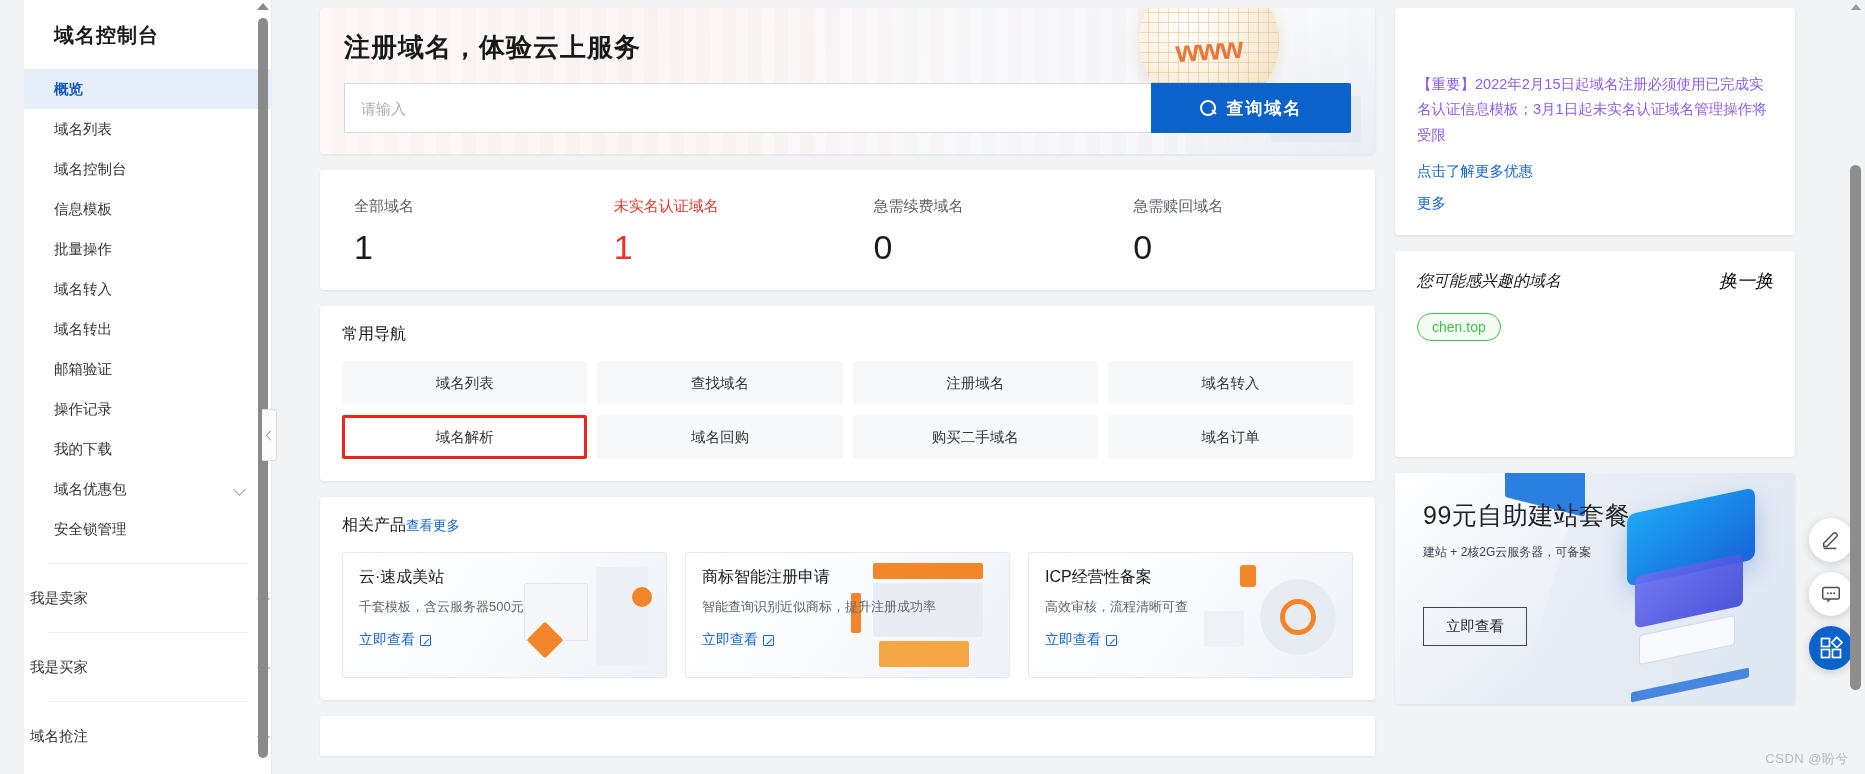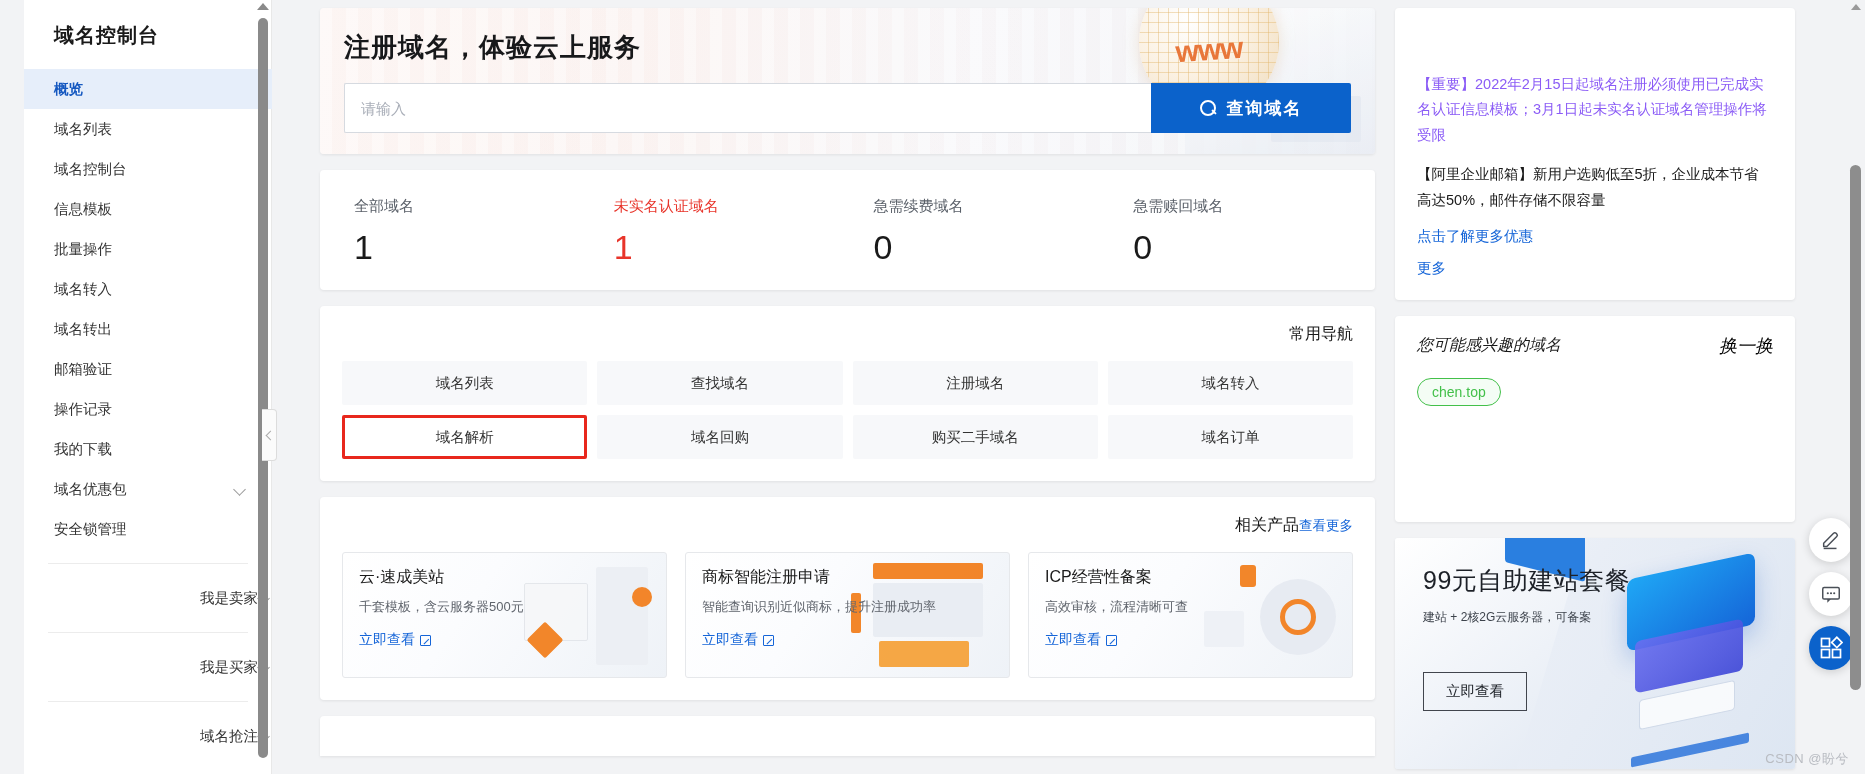--- a/index.html
+++ b/index.html
@@ -36,21 +36,21 @@
     flex: 0 0 14px;
   }
   .chev::before {
     content: ""; position: absolute; left: 1px; top: 3px;
     width: 8px; height: 8px;
     border-right: 1.6px solid #999; border-bottom: 1.6px solid #999;
     transform: rotate(45deg);
   }
   .sb-group { border-top: 1px solid #ececec; margin: 14px 24px 0 24px; }
   .sb-group-item {
-    height: 40px; display: flex; align-items: center; justify-content: flex-end;
+    height: 40px; display: flex; align-items: center; justify-content: space-between;
     padding-left: 6px; padding-right: 0;
     font-size: 14.5px; color: #333; cursor: pointer;
     margin: 14px 0 14px 0;
   }
   .sb-scroll {
     position: absolute; right: 2px; top: 0; width: 13px; height: 774px;
   }
   .sb-arrow-up {
     position: absolute; top: 3px; left: 1px;
     width: 0; height: 0;
@@ -171,21 +171,21 @@
   .stat { flex: 1; padding-left: 26px; }
   .stat-label { font-size: 15px; color: #5a6069; margin-bottom: 14px; }
   .stat-label.warn { color: #e8342a; }
   .stat-value { font-size: 34px; color: #1a1a1a; font-weight: 400; line-height: 1; }
   .stat-value.warn { color: #e8342a; }
 
   
   .panel-pad { padding: 18px 22px 22px 22px; }
   .panel-title {
     font-size: 16px; color: #1a1a1a; margin-bottom: 16px;
-    display: flex; align-items: center; justify-content: flex-end;
+    display: flex; align-items: center; justify-content: flex-start;
   }
   .panel-more { font-size: 13.5px; color: #1565d8; cursor: pointer; }
   .nav-grid { display: grid; grid-template-columns: repeat(4, 1fr); gap: 10px; }
   .nav-cell {
     height: 44px; background: #f7f8fa; border-radius: 2px;
     display: flex; align-items: center; justify-content: center;
     font-size: 14.5px; color: #333; cursor: pointer;
   }
   .nav-cell.highlight {
     background: #fff; border: 3px solid #e8271d; border-radius: 2px;
@@ -538,21 +538,20 @@
           </div>
         </section>
 
         <div class="card bottom-card"></div>
       </div>
 
       <div class="col-side">
 
         <section class="card notice">
           <p class="blue">【重要】2022年2月15日起域名注册必须使用已完成实名认证信息模板；3月1日起未实名认证域名管理操作将受限</p>
-          <p class="dark">【阿里企业邮箱】新用户选购低至5折，企业成本节省高达50%，邮件存储不限容量</p>
           <span class="link">点击了解更多优惠</span>
           <span class="link">更多</span>
         </section>
 
         <section class="card interest">
           <div class="interest-head">
             <span class="interest-title">您可能感兴趣的域名</span>
             <span class="interest-swap">换一换</span>
           </div>
           <span class="dom-chip">chen.top</span>

